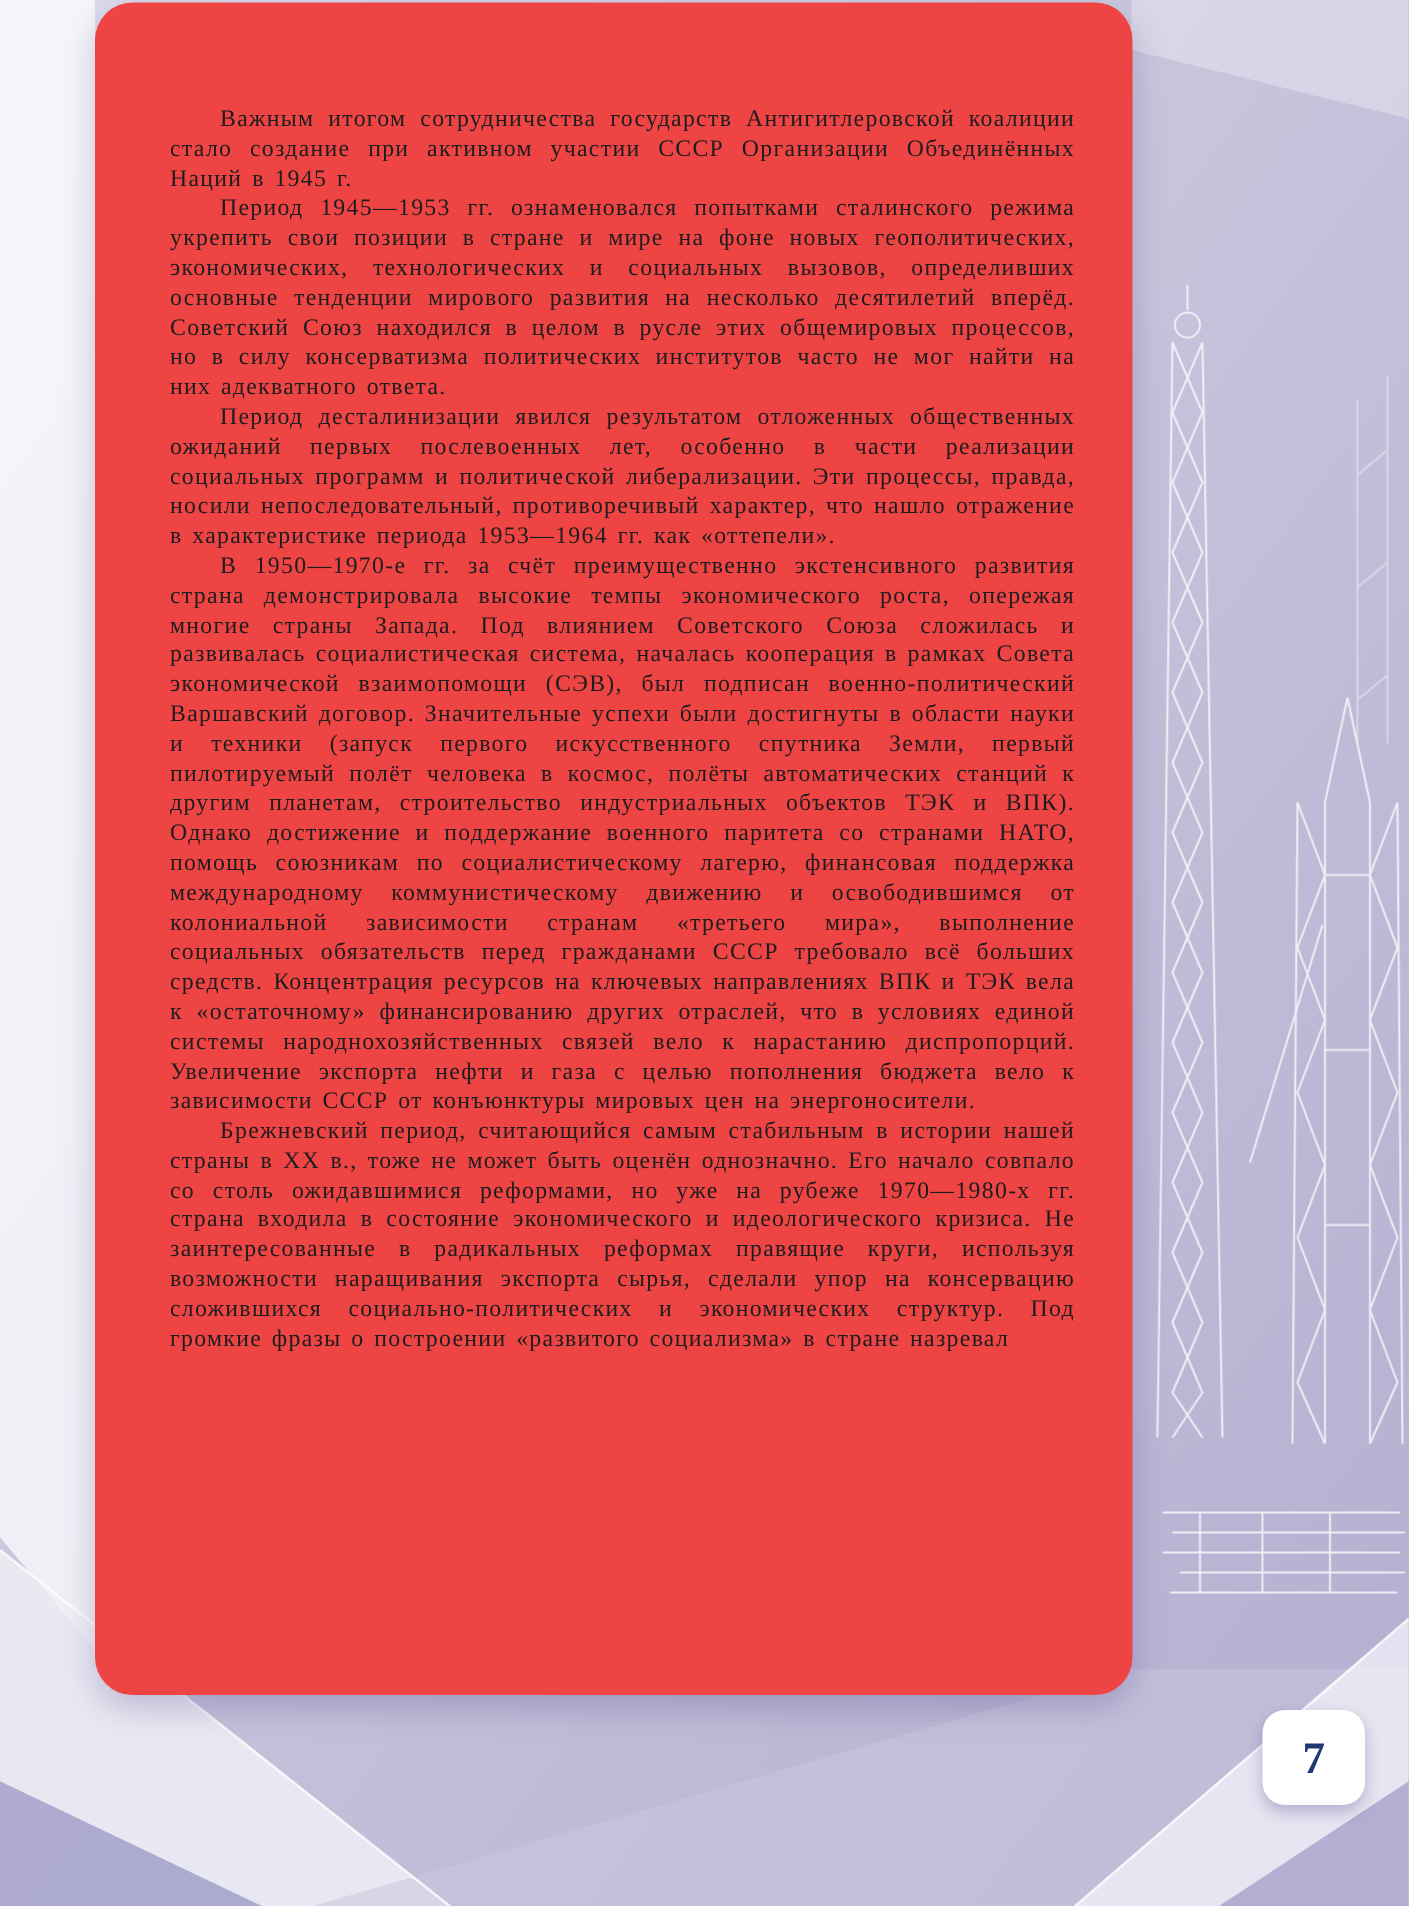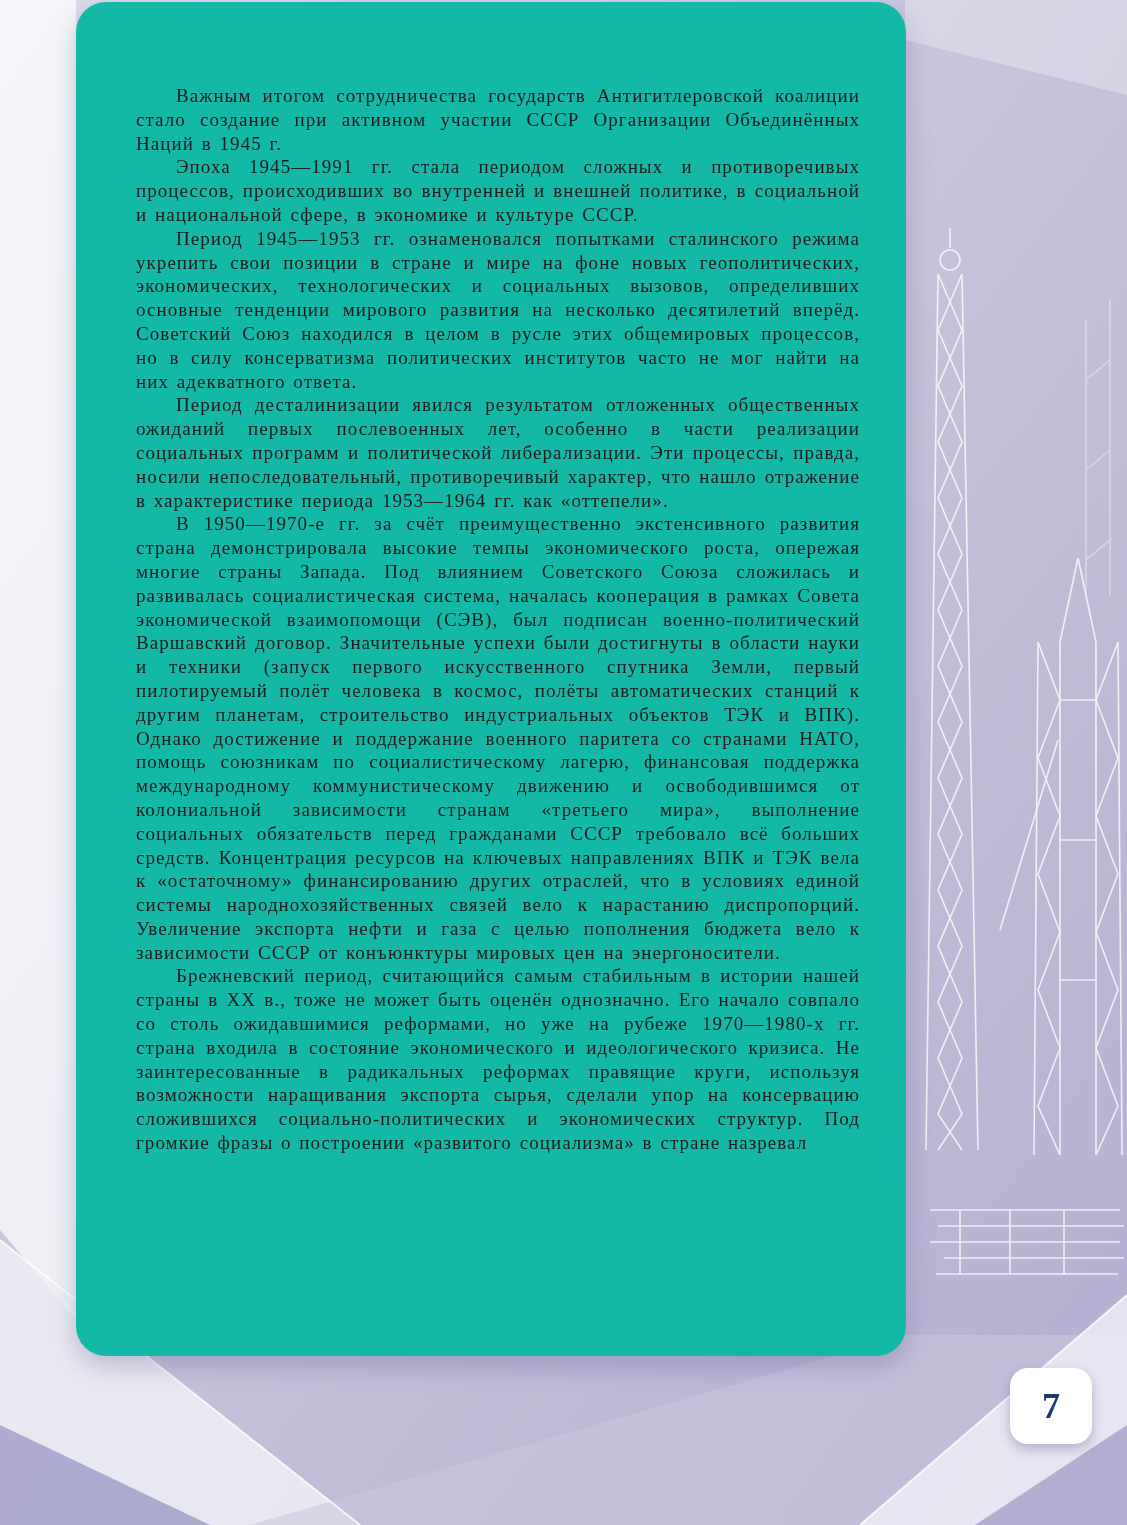--- a/index.html
+++ b/index.html
@@ -12,21 +12,21 @@
   }
   .bg-svg {
     position: absolute; left: 0; top: 0;
     width: 1127px; height: 1525px;
     display: block;
   }
   .page {
     position: absolute;
     left: 76px; top: 2px;
     width: 830px; height: 1354px;
-    background: #14b8a6;
+    background: #ef4444;
     border-radius: 30px;
     box-shadow: 0 10px 26px rgba(88, 78, 140, 0.30);
     box-sizing: border-box;
   }
   .content {
     position: absolute;
     left: 60px; right: 46px; top: 82px;
     font-size: 19px;
     line-height: 23.8px;
     color: #1d1d1f;
@@ -120,21 +120,20 @@
       <line x1="960" y1="1210" x2="960" y2="1274"></line>
       <line x1="1010" y1="1210" x2="1010" y2="1274"></line>
       <line x1="1064" y1="1210" x2="1064" y2="1274"></line>
     </g>
   </g>
 </svg>
 
 <div class="page">
   <div class="content">
     <p>Важным итогом сотрудничества государств Антигитлеровской коалиции стало создание при активном участии СССР Организации Объединённых Наций в 1945 г.</p>
-    <p>Эпоха 1945—1991 гг. стала периодом сложных и противоречивых процессов, происходивших во внутренней и внешней политике, в социальной и национальной сфере, в экономике и культуре СССР.</p>
     <p>Период 1945—1953 гг. ознаменовался попытками сталинского режима укрепить свои позиции в стране и мире на фоне новых геополитических, экономических, технологических и социальных вызовов, определивших основные тенденции мирового развития на несколько десятилетий вперёд. Советский Союз находился в целом в русле этих общемировых процессов, но в силу консерватизма политических институтов часто не мог найти на них адекватного ответа.</p>
     <p>Период десталинизации явился результатом отложенных общественных ожиданий первых послевоенных лет, особенно в части реализации социальных программ и политической либерализации. Эти процессы, правда, носили непоследовательный, противоречивый характер, что нашло отражение в характеристике периода 1953—1964 гг. как «оттепели».</p>
     <p>В 1950—1970-е гг. за счёт преимущественно экстенсивного развития страна демонстрировала высокие темпы экономического роста, опережая многие страны Запада. Под влиянием Советского Союза сложилась и развивалась социалистическая система, началась кооперация в рамках Совета экономической взаимопомощи (СЭВ), был подписан военно-политический Варшавский договор. Значительные успехи были достигнуты в области науки и техники (запуск первого искусственного спутника Земли, первый пилотируемый полёт человека в космос, полёты автоматических станций к другим планетам, строительство индустриальных объектов ТЭК и ВПК). Однако достижение и поддержание военного паритета со странами НАТО, помощь союзникам по социалистическому лагерю, финансовая поддержка международному коммунистическому движению и освободившимся от колониальной зависимости странам «третьего мира», выполнение социальных обязательств перед гражданами СССР требовало всё больших средств. Концентрация ресурсов на ключевых направлениях ВПК и ТЭК вела к «остаточному» финансированию других отраслей, что в условиях единой системы народнохозяйственных связей вело к нарастанию диспропорций. Увеличение экспорта нефти и газа с целью пополнения бюджета вело к зависимости СССР от конъюнктуры мировых цен на энергоносители.</p>
     <p>Брежневский период, считающийся самым стабильным в истории нашей страны в XX в., тоже не может быть оценён однозначно. Его начало совпало со столь ожидавшимися реформами, но уже на рубеже 1970—1980-х гг. страна входила в состояние экономического и идеологического кризиса. Не заинтересованные в радикальных реформах правящие круги, используя возможности наращивания экспорта сырья, сделали упор на консервацию сложившихся социально-политических и экономических структур. Под громкие фразы о построении «развитого социализма» в стране назревал</p>
   </div>
 </div>
 
 <div class="page-number-badge">
   <span>7</span>
 </div>

